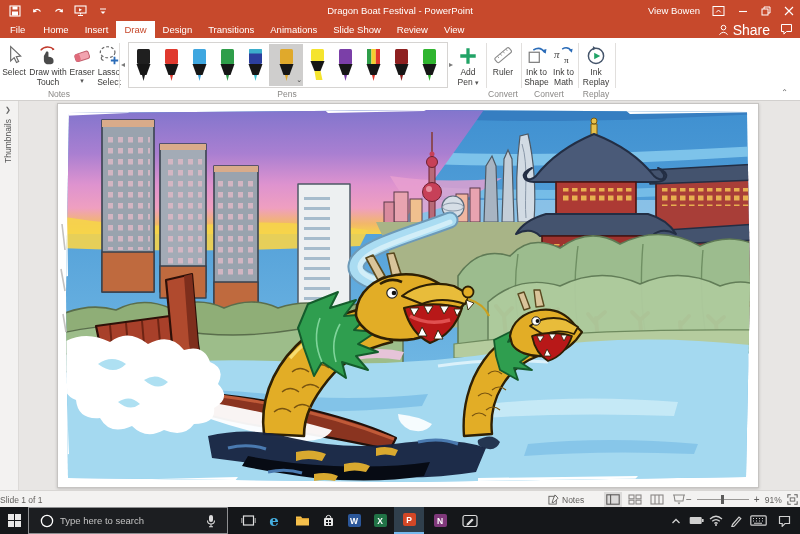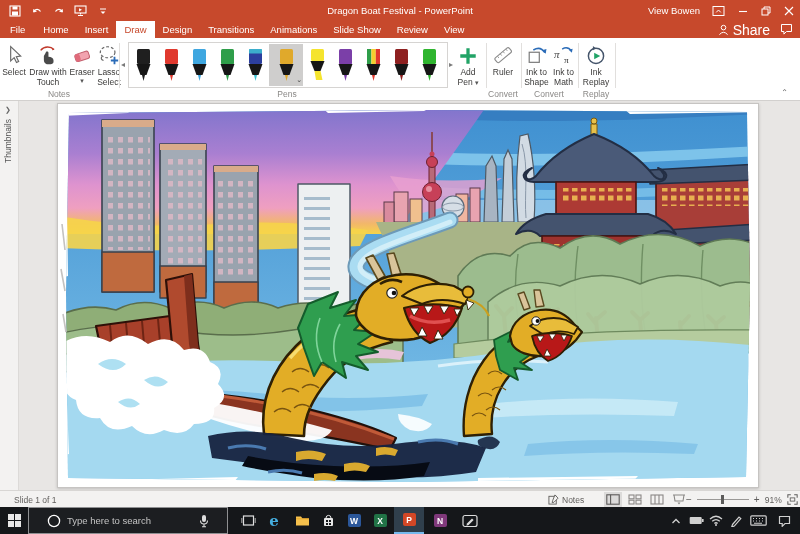--- a/index.html
+++ b/index.html
@@ -46,21 +46,21 @@
   #thumbs .vtext{position:absolute;top:18px;left:3px;writing-mode:vertical-rl;transform:rotate(180deg);font-size:8.5px;color:#555}
   #slide{position:absolute;left:57px;top:2px;width:700px;height:383px;background:#fff;border:1px solid #c6c4c2;box-shadow:0 1px 3px rgba(0,0,0,.18)}
 
   
   #statusbar{position:absolute;top:490px;left:0;right:0;height:18px;background:#f3f2f1;border-top:1px solid #d8d6d4;font-size:8.5px;color:#605e5c}
   #statusbar .sb{position:absolute;top:0;height:17px;display:flex;align-items:center;gap:3px}
 
   
   #taskbar{position:absolute;top:507px;left:0;right:0;height:27px;background:#15171a;color:#e8e8e8}
   .tb{position:absolute;top:0;height:27px;display:flex;align-items:center;justify-content:center}
-  #search-box{left:28px;width:200px;background:#1c1e21;border:1px solid #8f9092;box-sizing:border-box;justify-content:flex-start;gap:6px;padding:0 18px;font-size:9.5px;color:#c3c3c3}
+  #search-box{left:28px;width:200px;background:#1c1e21;border:1px solid #8f9092;box-sizing:border-box;justify-content:flex-start;gap:6px;padding:0 11px;font-size:9.5px;color:#c3c3c3}
   .tile{width:13px;height:13px;border-radius:2px;color:#fff;font-size:8.5px;font-weight:bold;display:flex;align-items:center;justify-content:center}
   #app-powerpoint{background:rgba(118,170,210,.28);border-bottom:2px solid #76b9ed;box-sizing:border-box}
 </style>
 </head>
 <body>
 
 <div id="titlebar">
   <div id="qat">
     <span class="qicon">
         <svg width="12" height="12" viewBox="0 0 12 12">
@@ -578,21 +578,21 @@
           <path d="M60,376 l120,-3 -8,10 -112,0 z M420,374 l160,-2 -10,11 -150,0 z"></path>
         </g>
       </g>
 
       <path d="M4,120 l3,26 M3,165 l4,22 M5,210 l3,18" stroke="#c4c2c0" stroke-width="1.6" fill="none"></path>
     </svg>
   </div>
 </div>
 
 <div id="statusbar">
-  <div class="sb" style="left:14px">Slide 1 of 1</div>
+  <div class="sb" style="left:0">Slide 1 of 1</div>
   <div class="sb" style="left:548px">
     <span>
         <svg width="11" height="11" viewBox="0 0 12 12">
           <rect x="1" y="2.5" width="8" height="8.5" fill="none" stroke="#605e5c" stroke-width="1"></rect>
           <path d="M7.5 1 L11 4.5 L6.5 9 L4.5 9.4 L5 7.4 Z" fill="#f3f2f1" stroke="#605e5c" stroke-width="1"></path>
         </svg>
       </span>
     <span>Notes</span>
   </div>
   <div class="sb" style="left:604px;gap:4px">

